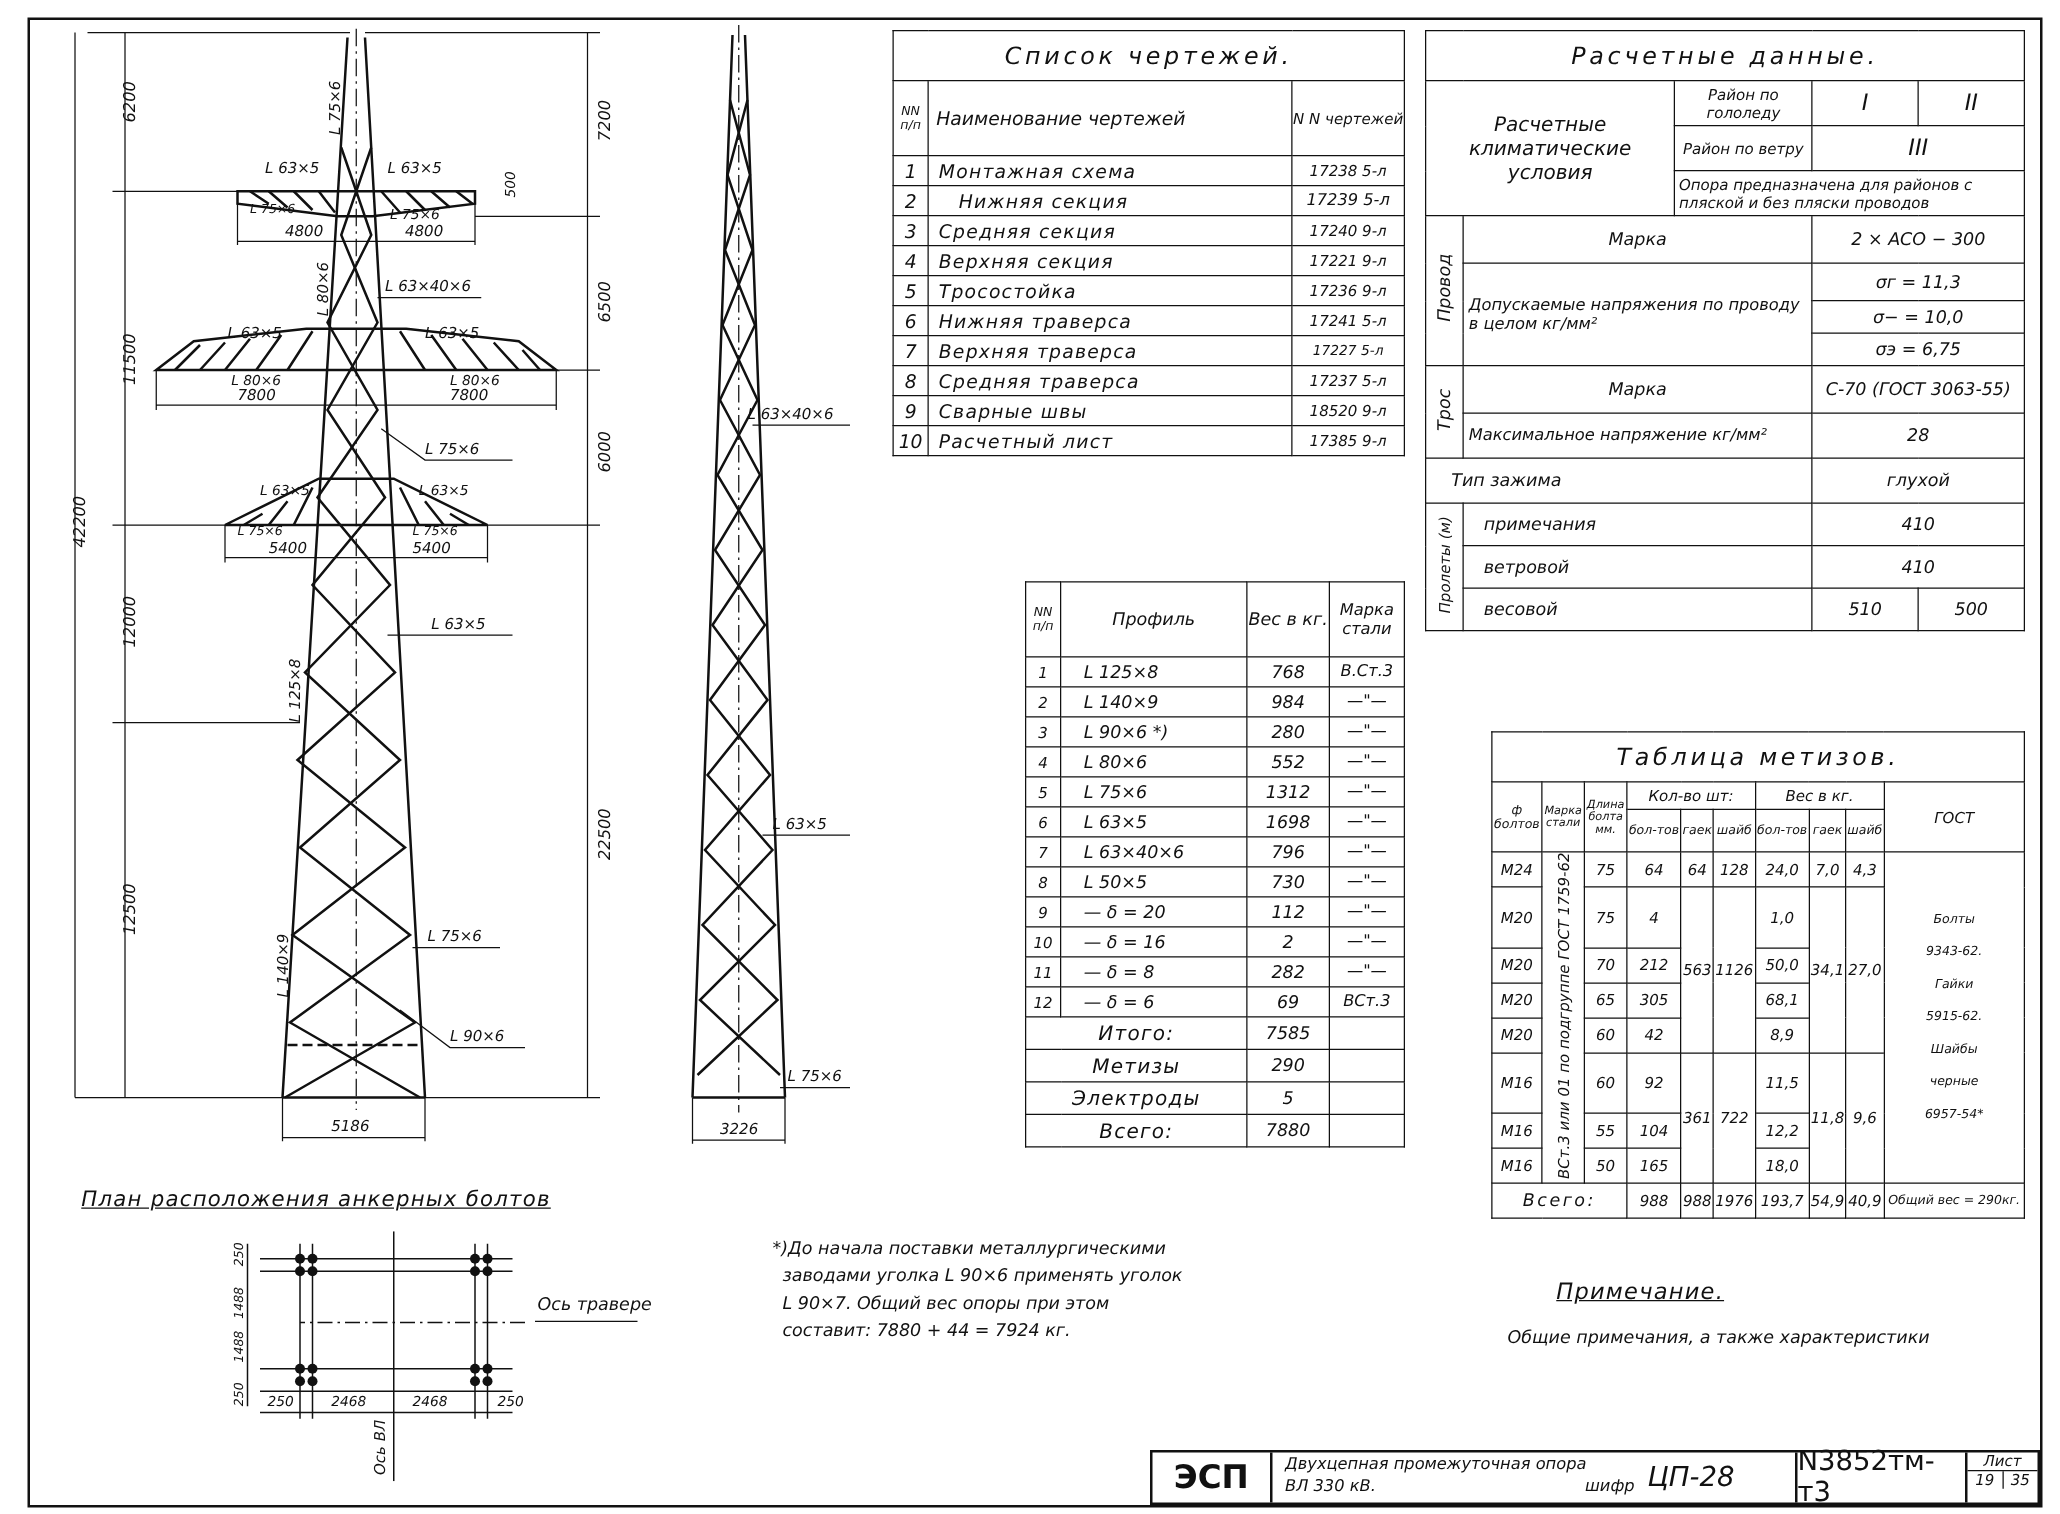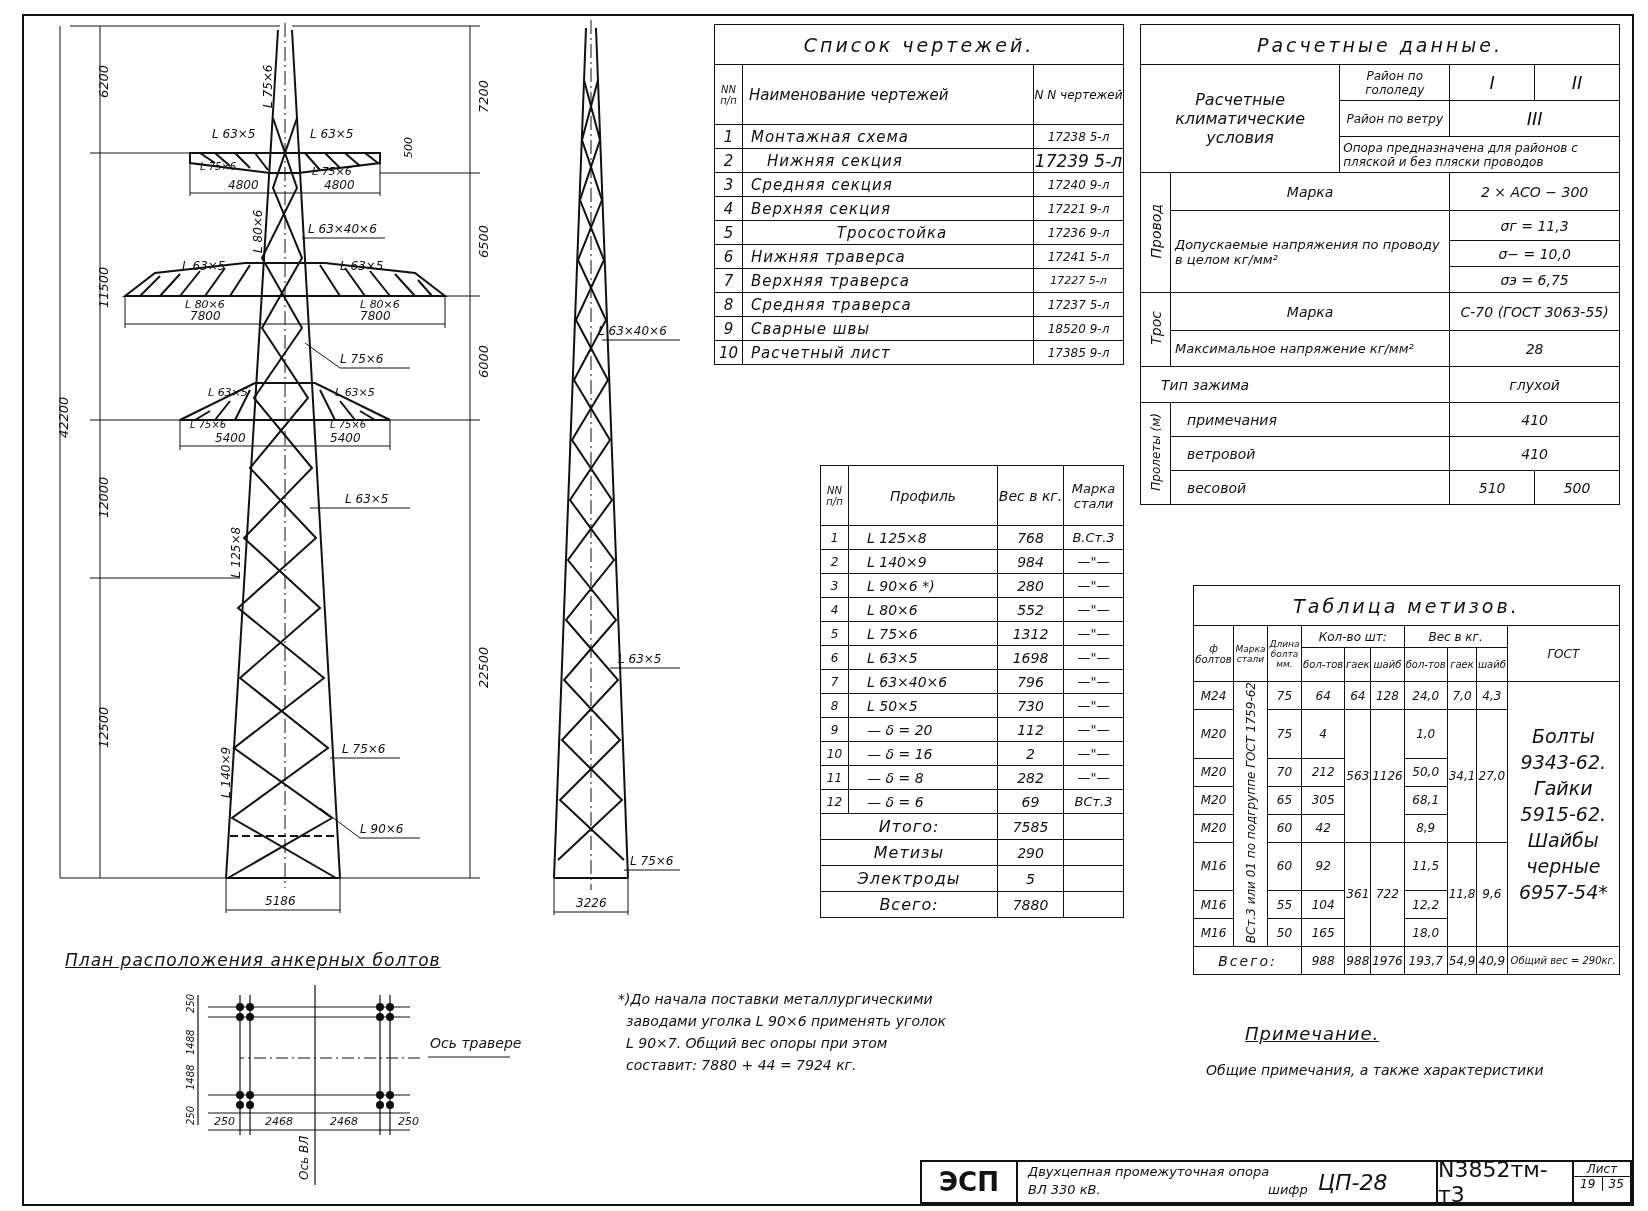--- a/index.html
+++ b/index.html
@@ -120,35 +120,35 @@
   </tbody>
     <tbody id="dl-body">
       <tr style="height: 24px;">
         <td>1</td>
     <td style="text-align:left;padding-left:8px;letter-spacing:1px">Монтажная схема</td>
     <td style="font-size:12px">17238 5-л</td>
       </tr>
       <tr style="height: 24px;">
         <td>2</td>
     <td style="text-align:left;padding-left:24px;letter-spacing:1px">Нижняя секция</td>
-    <td style="font-size:17px">17239 5-л</td>
+    <td style="font-size:13px">17239 5-л</td>
       </tr>
       <tr style="height: 24px;">
         <td>3</td>
     <td style="text-align:left;padding-left:8px;letter-spacing:1px">Средняя секция</td>
     <td style="font-size:12px">17240 9-л</td>
       </tr>
       <tr style="height: 24px;">
         <td>4</td>
     <td style="text-align:left;padding-left:8px;letter-spacing:1px">Верхняя секция</td>
     <td style="font-size:12px">17221 9-л</td>
       </tr>
       <tr style="height: 24px;">
         <td>5</td>
-    <td style="text-align:center;padding-left:8px;letter-spacing:1px">Тросостойка</td>
+    <td style="text-align:left;padding-left:8px;letter-spacing:1px">Тросостойка</td>
     <td style="font-size:12px">17236 9-л</td>
       </tr>
       <tr style="height: 24px;">
         <td>6</td>
     <td style="text-align:left;padding-left:8px;letter-spacing:1px">Нижняя траверса</td>
     <td style="font-size:12px">17241 5-л</td>
       </tr>
       <tr style="height: 24px;">
         <td>7</td>
     <td style="text-align:left;padding-left:8px;letter-spacing:1px">Верхняя траверса</td>
@@ -366,21 +366,21 @@
   <tr style="height:28px">
     <td>М24</td>
     <td rowspan="8" style="padding:0"><span class="vtext" style="font-size:12px">ВСт.3 или 01 по подгруппе ГОСТ 1759-62</span></td>
     <td>75</td>
     <td>64</td>
     <td>64</td>
     <td>128</td>
     <td>24,0</td>
     <td>7,0</td>
     <td>4,3</td>
-    <td rowspan="8" style="font-size:19px;line-height:26px">
+    <td rowspan="8" style="font-size:10px;line-height:26px">
       <div>Болты</div>
           <div>9343-62.</div>
       <div>Гайки</div>
           <div>5915-62.</div>
       <div>Шайбы</div>
           <div>черные</div>
       <div>6957-54*</div>
     </td>
   </tr>
   <tr style="height:28px">

